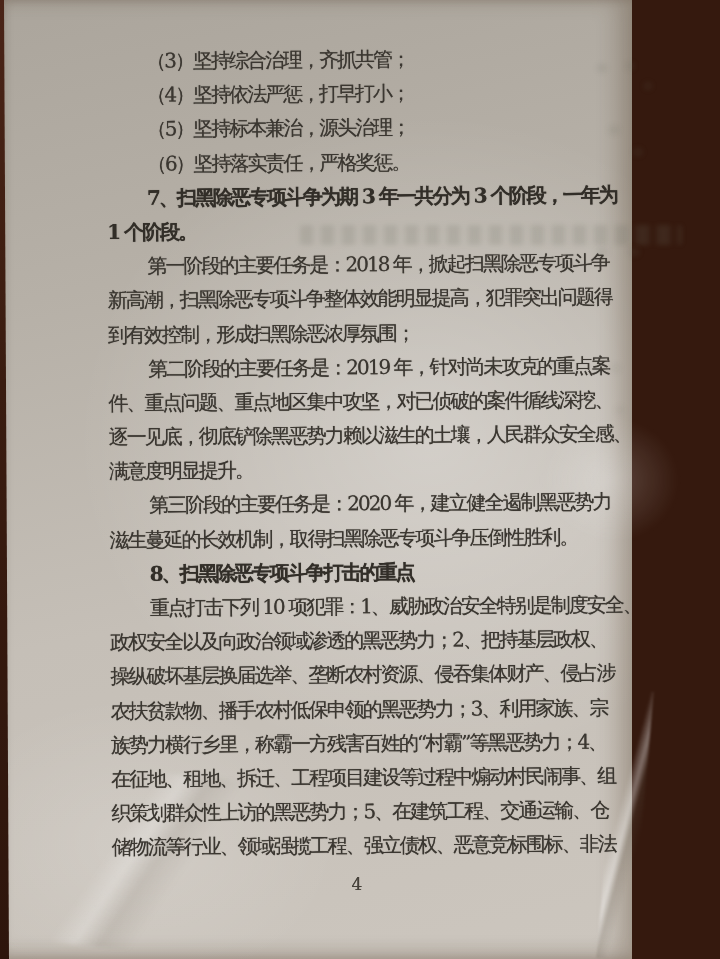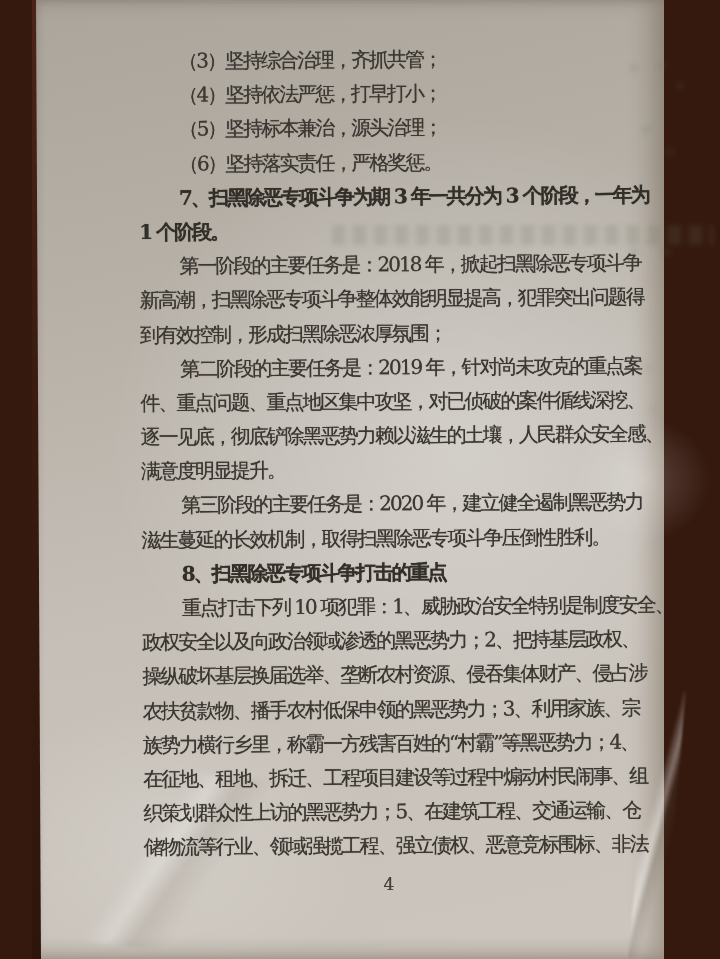--- a/index.html
+++ b/index.html
@@ -2,21 +2,21 @@
 <html><head>
 <meta charset="utf-8">
 <style>
   html, body {
     margin: 0; padding: 0;
     width: 720px; height: 959px;
     overflow: hidden;
     background: #35190e;
     font-family: "DejaVu Serif", serif;
   }
-  .stage { position: relative; width: 632px; height: 959px; margin-left: 32px; }
+  .stage { position: relative; width: 632px; height: 959px; }
 
   
   .desk {
     position: absolute; inset: 0;
     background: linear-gradient(180deg, #4a2417 0%, #3a1c10 40%, #2e150c 100%);
   }
 
   
   .paper {
     position: absolute; inset: 0;

